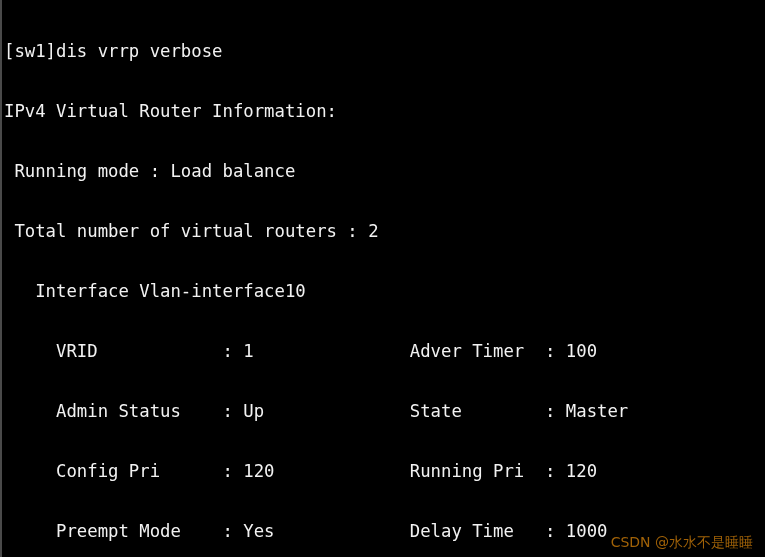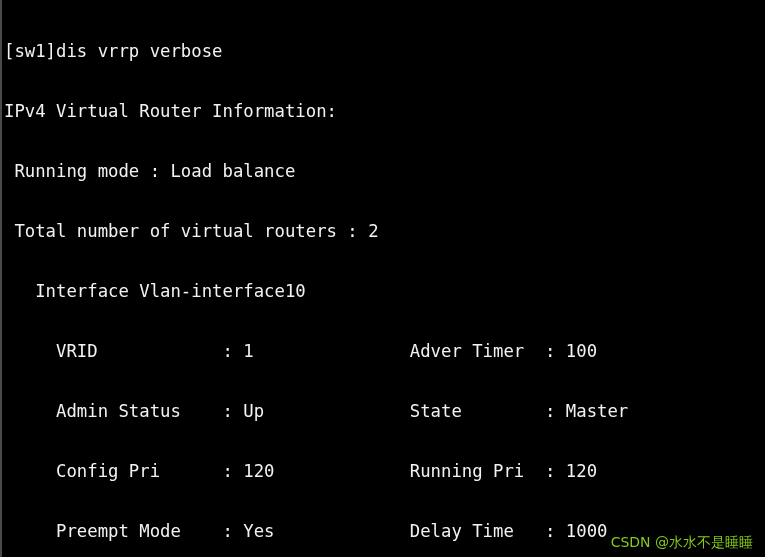--- a/index.html
+++ b/index.html
@@ -49,21 +49,21 @@
     font-family: "DejaVu Sans Mono", "Liberation Mono", monospace;
   }
 
   #watermark {
     position: absolute;
     right: 12px;
     bottom: 6px;
     font-family: "DejaVu Sans", "Liberation Sans", sans-serif;
     font-size: 14px;
     line-height: 18px;
-    color: #84cc16;
+    color: #a16207;
     white-space: pre;
     user-select: none;
   }
 
   #cursor-block {
     position: absolute;
     left: 0px;
     top: 0px;
     width: 0px;
     height: 0px;

